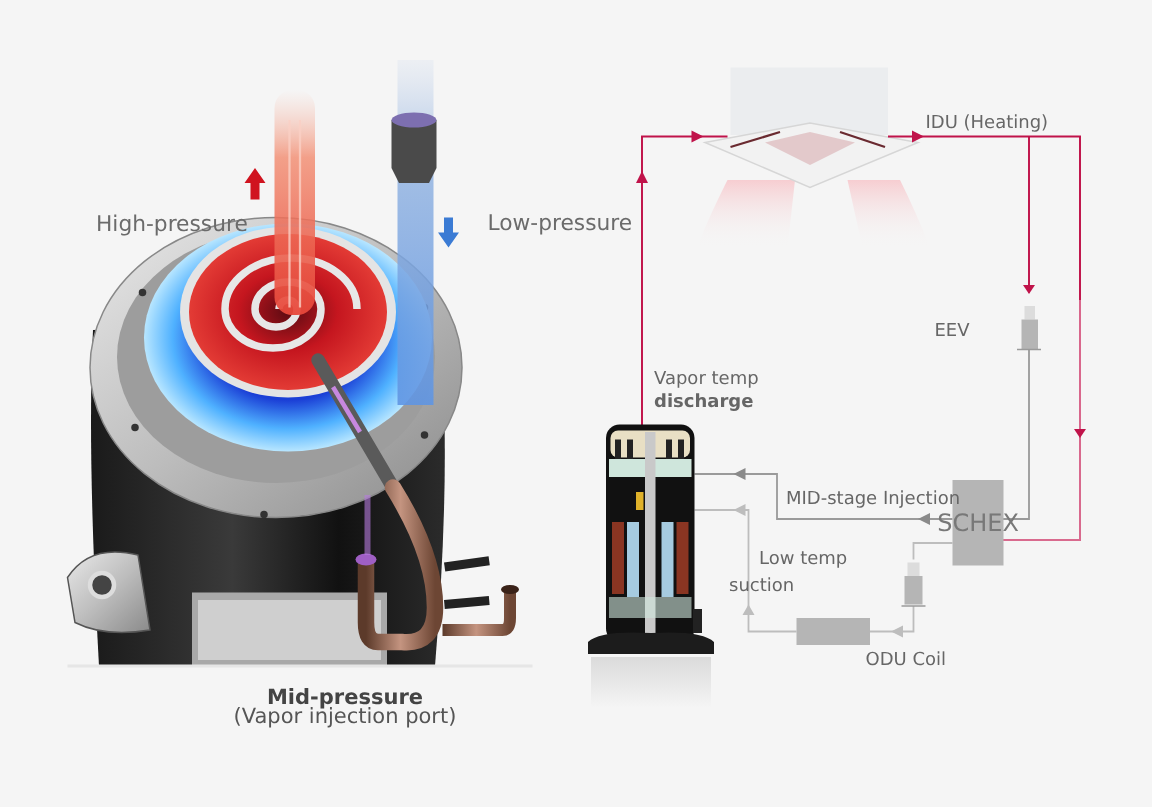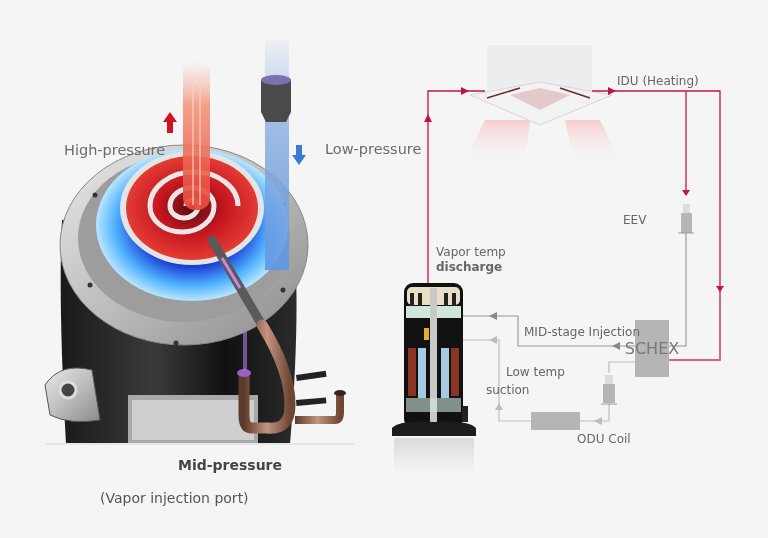--- a/index.html
+++ b/index.html
@@ -1,21 +1,21 @@
 <!DOCTYPE html>
 <html><head>
 <meta charset="utf-8">
 <style>
   html, body { margin:0; padding:0; }
   body { width:768px; height:538px; background:#f5f5f5; overflow:hidden; position:relative; font-family:"DejaVu Sans", "Liberation Sans", sans-serif; }
   .abs { position:absolute; }
   .lbl { position:absolute; color:#666; font-size:12px; line-height:15px; white-space:nowrap; }
   .lbl-lg { position:absolute; color:#6b6b6b; font-size:14.5px; white-space:nowrap; }
   .cap-title { position:absolute; left:100px; width:260px; top:457px; text-align:center; font-weight:bold; color:#444; font-size:14px; }
-  .cap-sub { position:absolute; left:100px; width:260px; top:490px; text-align:left; color:#555; font-size:14px; }
+  .cap-sub { position:absolute; left:100px; width:260px; top:470px; text-align:center; color:#555; font-size:14px; }
   svg { position:absolute; left:0; top:0; }
   .sc { display:flex; align-items:center; justify-content:center; color:#787878; font-size:16px; line-height:15px; }
 </style>
 </head>
 <body>
 
 <svg width="768" height="538" viewBox="0 0 768 538">
   <defs>
     <linearGradient id="hotpipe" x1="0" y1="1" x2="0" y2="0">
       <stop offset="0" stop-color="#e8473a" stop-opacity="0.95"></stop>

